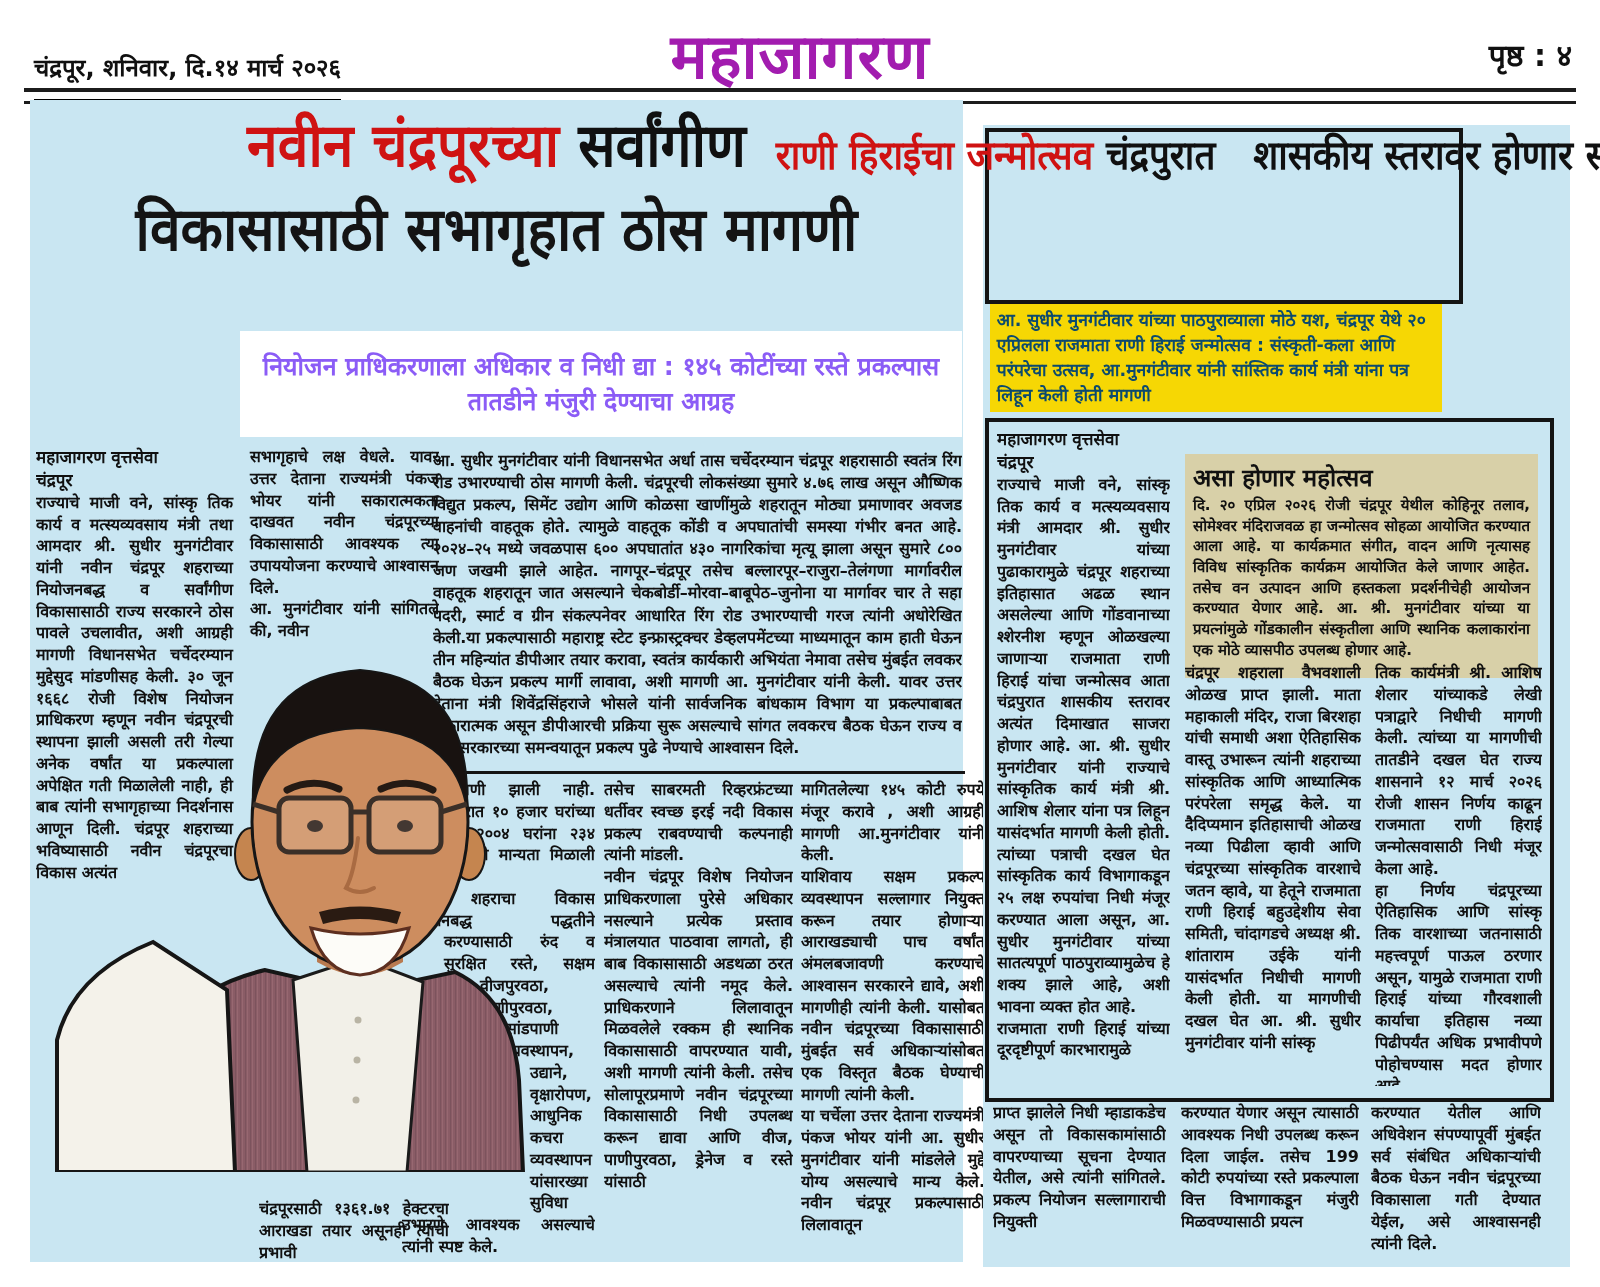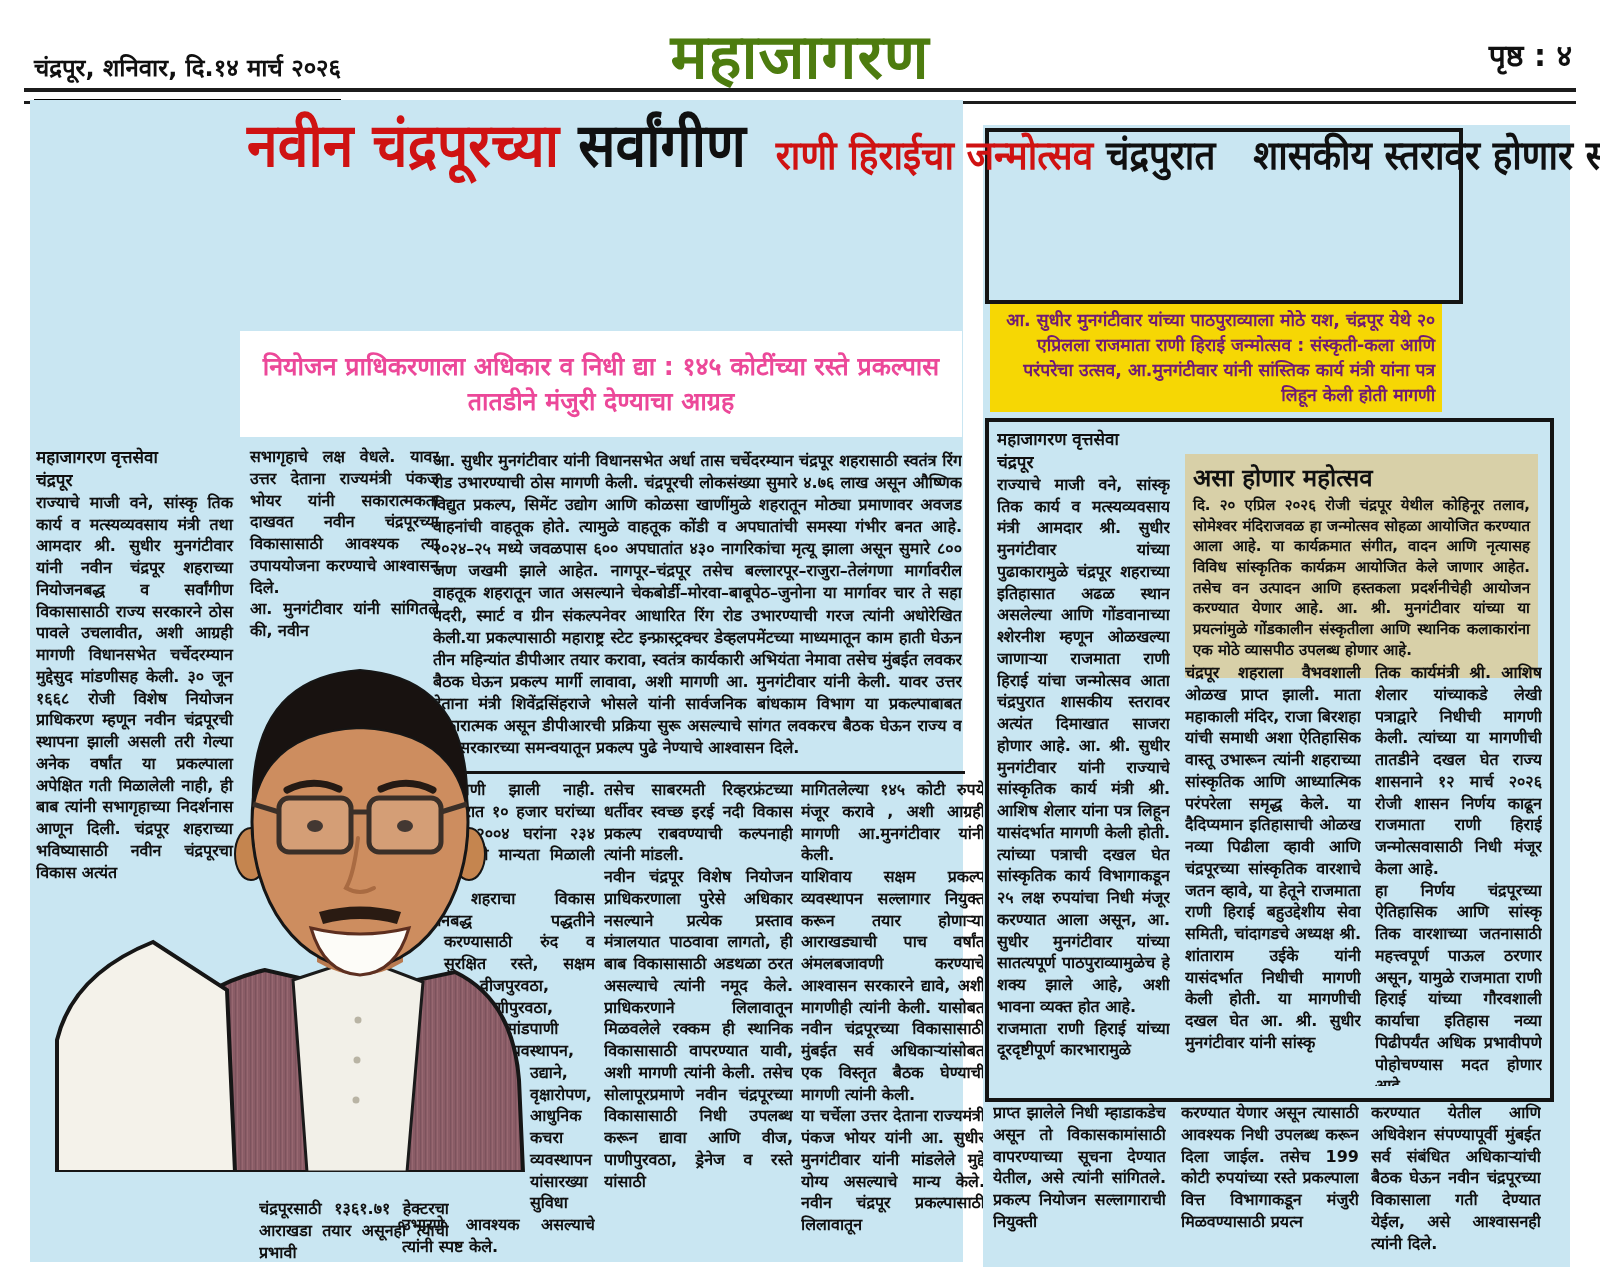--- a/index.html
+++ b/index.html
@@ -3,46 +3,46 @@
 <meta charset="utf-8">
 <style>
   html,body{margin:0;padding:0;background:#ffffff;}
   #page{position:relative;width:1600px;height:1287px;background:#ffffff;overflow:hidden;
         font-family:"DejaVu Sans",sans-serif;color:#101010;}
   .abs{position:absolute;}
   
   .dateline{left:34px;top:50px;font-size:24px;font-weight:800;}
   .dateline span{border-bottom:3px solid #000;padding-bottom:17px;}
   .masthead{left:0;top:12px;width:100%;text-align:center;font-size:62px;font-weight:800;
-            color:#4d7c0f;letter-spacing:1px;}
+            color:#a21caf;letter-spacing:1px;}
   .pagelabel{right:28px;top:34px;font-size:30px;font-weight:800;}
   .dblrule{left:24px;right:24px;top:88px;height:9px;border-top:4px solid #1c1c1c;border-bottom:3px solid #1c1c1c;}
   
   .lead-art{left:30px;top:100px;width:933px;height:1162px;background:#c9e6f2;}
   .sec-art{left:983px;top:125px;width:587px;height:1142px;background:#c9e6f2;}
   
   .condense{white-space:nowrap;transform:scaleX(.92);transform-origin:50% 50%;}
   .h1l1{left:8px;top:8px;width:917px;text-align:center;font-size:60px;font-weight:800;line-height:1.25;}
   .h1l2{left:2px;top:92px;width:929px;text-align:center;font-size:60px;font-weight:800;line-height:1.25;color:#141414;}
   .red{color:#cf1212;}
   .subbox{left:210px;top:231px;width:722px;height:106px;background:#ffffff;display:flex;align-items:center;justify-content:center;}
-  .subbox .t{width:98%;text-align:center;font-size:25px;font-weight:800;color:#ec4899;line-height:1.42;}
+  .subbox .t{width:98%;text-align:center;font-size:25px;font-weight:800;color:#8b5cf6;line-height:1.42;}
   
   .col{overflow:hidden;}
   .byl{font-size:17px;font-weight:800;line-height:1.35;}
   .txt{font-size:16px;font-weight:600;line-height:1.36;text-align:justify;white-space:pre-line;}
   .leadp{font-size:16px;font-weight:800;line-height:1.38;text-align:justify;white-space:pre-line;}
   .fr{float:right;clear:right;}
   .fl{float:left;clear:left;}
   .midrule{left:370px;top:671px;width:565px;height:0;border-top:3px solid #141414;}
   
   .headbox{left:2px;top:3px;width:470px;height:168px;border:4px solid #141414;display:flex;justify-content:center;gap:8px;}
   .h2line{width:100%;text-align:center;font-size:40px;font-weight:800;line-height:1.15;}
   .ybox{left:7px;top:179px;width:452px;height:108px;background:#f6d704;display:flex;align-items:center;justify-content:center;}
-  .ybox .t{width:97%;text-align:right;font-size:17.5px;font-weight:800;line-height:1.42;color:#701a75;}
+  .ybox .t{width:97%;text-align:left;font-size:17.5px;font-weight:800;line-height:1.42;color:#0c4a6e;}
   .bodybox{left:2px;top:293px;width:561px;height:676px;border:4px solid #141414;}
   .infobox{left:196px;top:8px;width:353px;height:224px;background:#d8d0a8;padding:6px 8px;box-sizing:border-box;overflow:hidden;margin-top:24px;}
   .infobox .title{font-size:24px;font-weight:800;margin-bottom:2px;}
   .infobox .body{font-size:15px;font-weight:600;line-height:1.38;text-align:justify;white-space:pre-line;}
   
   .photo{left:25px;top:540px;width:470px;height:532px;}
 </style>
 </head>
 <body>
 
@@ -55,20 +55,23 @@
   <div class="abs pagelabel">पृष्ठ : ४</div>
   <div class="abs dblrule"></div>
 
   <div class="abs lead-art">
 
     <div class="abs h1l1">
       <div class="condense">
         <span class="red">नवीन चंद्रपूरच्या</span>
         <span>सर्वांगीण</span>
       </div>
+    </div>
+    <div class="abs h1l2">
+      <div class="condense">विकासासाठी सभागृहात ठोस मागणी</div>
     </div>
 
     <div class="abs subbox">
       <div class="t">नियोजन प्राधिकरणाला अधिकार व निधी द्या : १४५ कोटींच्या रस्ते प्रकल्पास तातडीने मंजुरी देण्याचा आग्रह</div>
     </div>
 
     <div class="abs col" style="left:6px;top:346px;width:198px;height:575px;">
       <div class="byl">महाजागरण वृत्तसेवा</div>
       <div class="byl">चंद्रपूर</div>
       <div class="fr" style="width:1px;height:432px;"></div>

